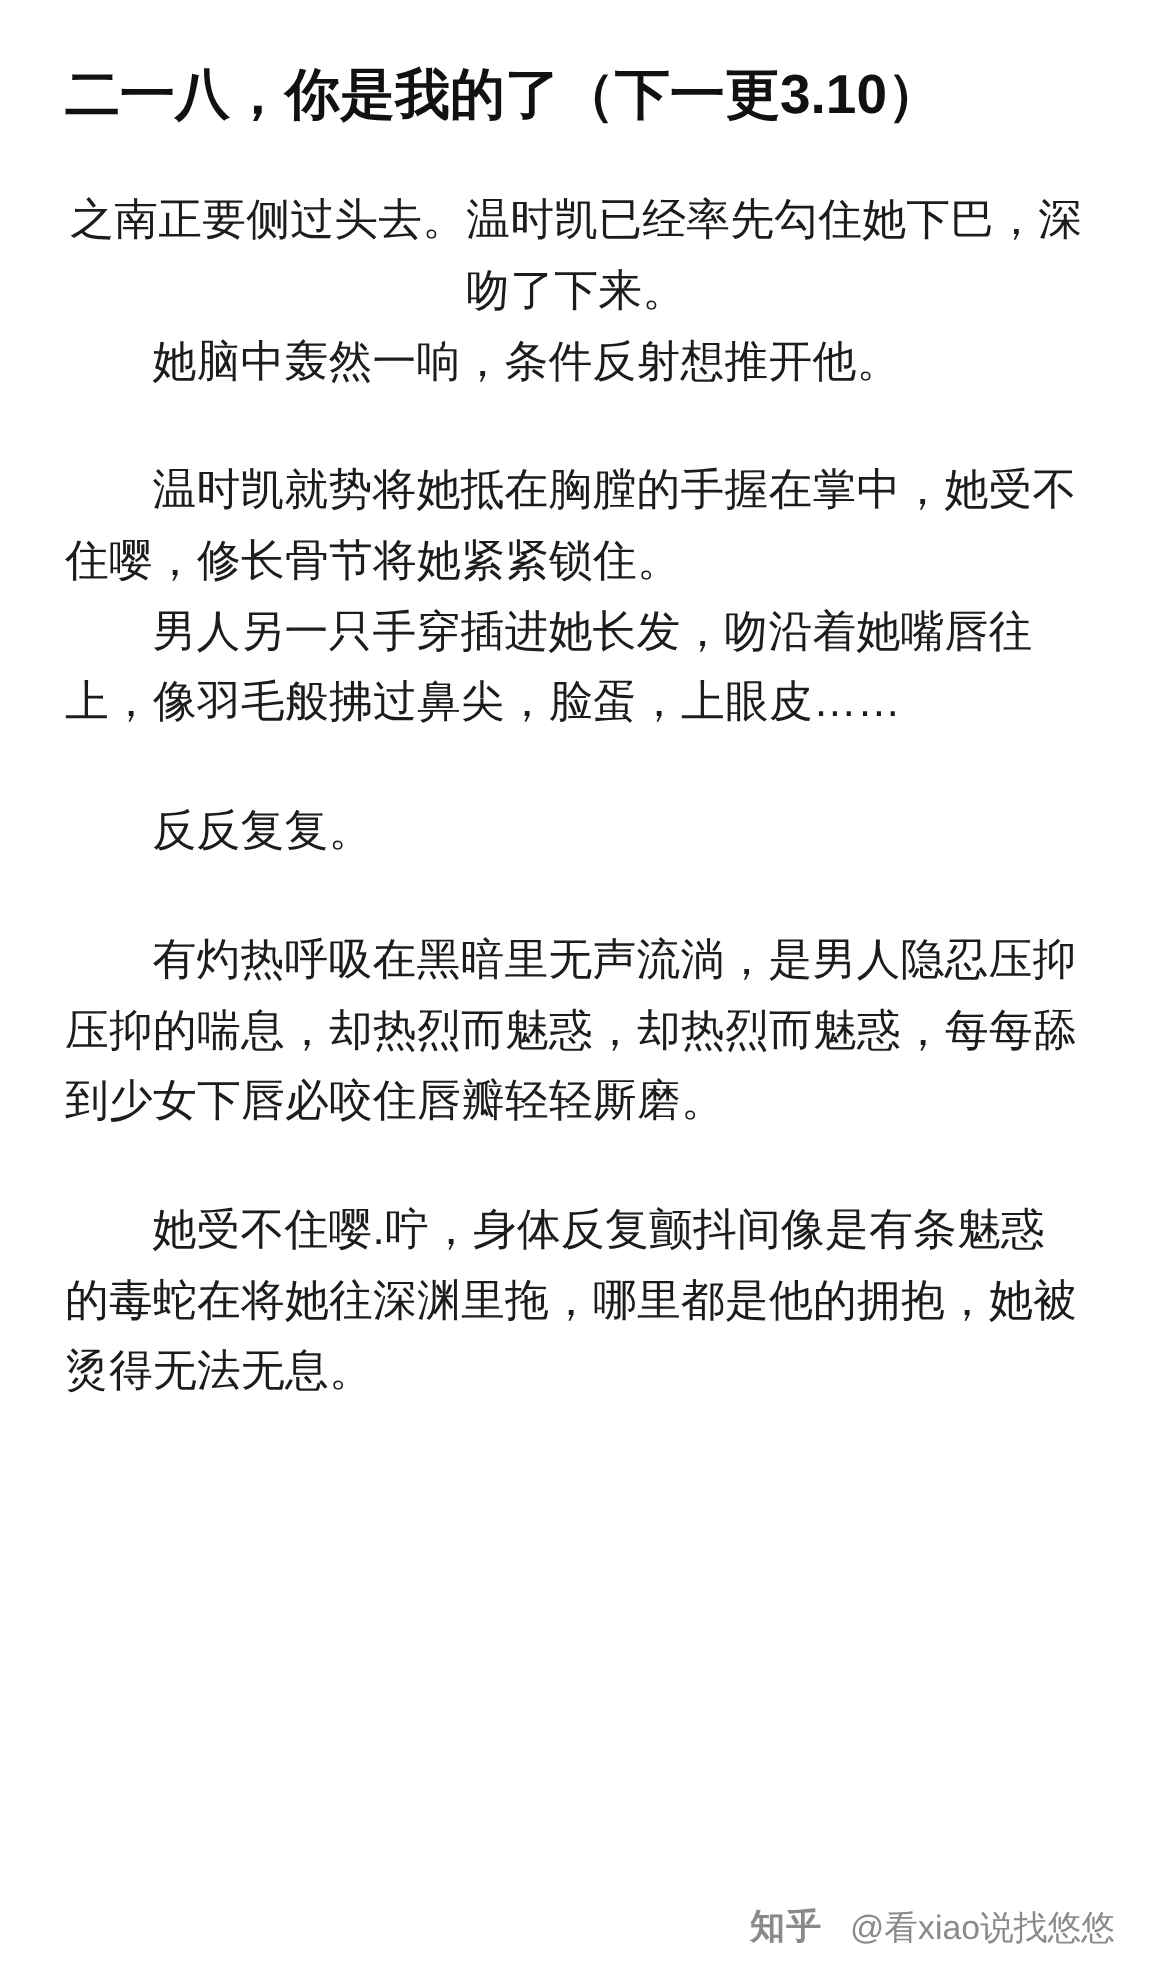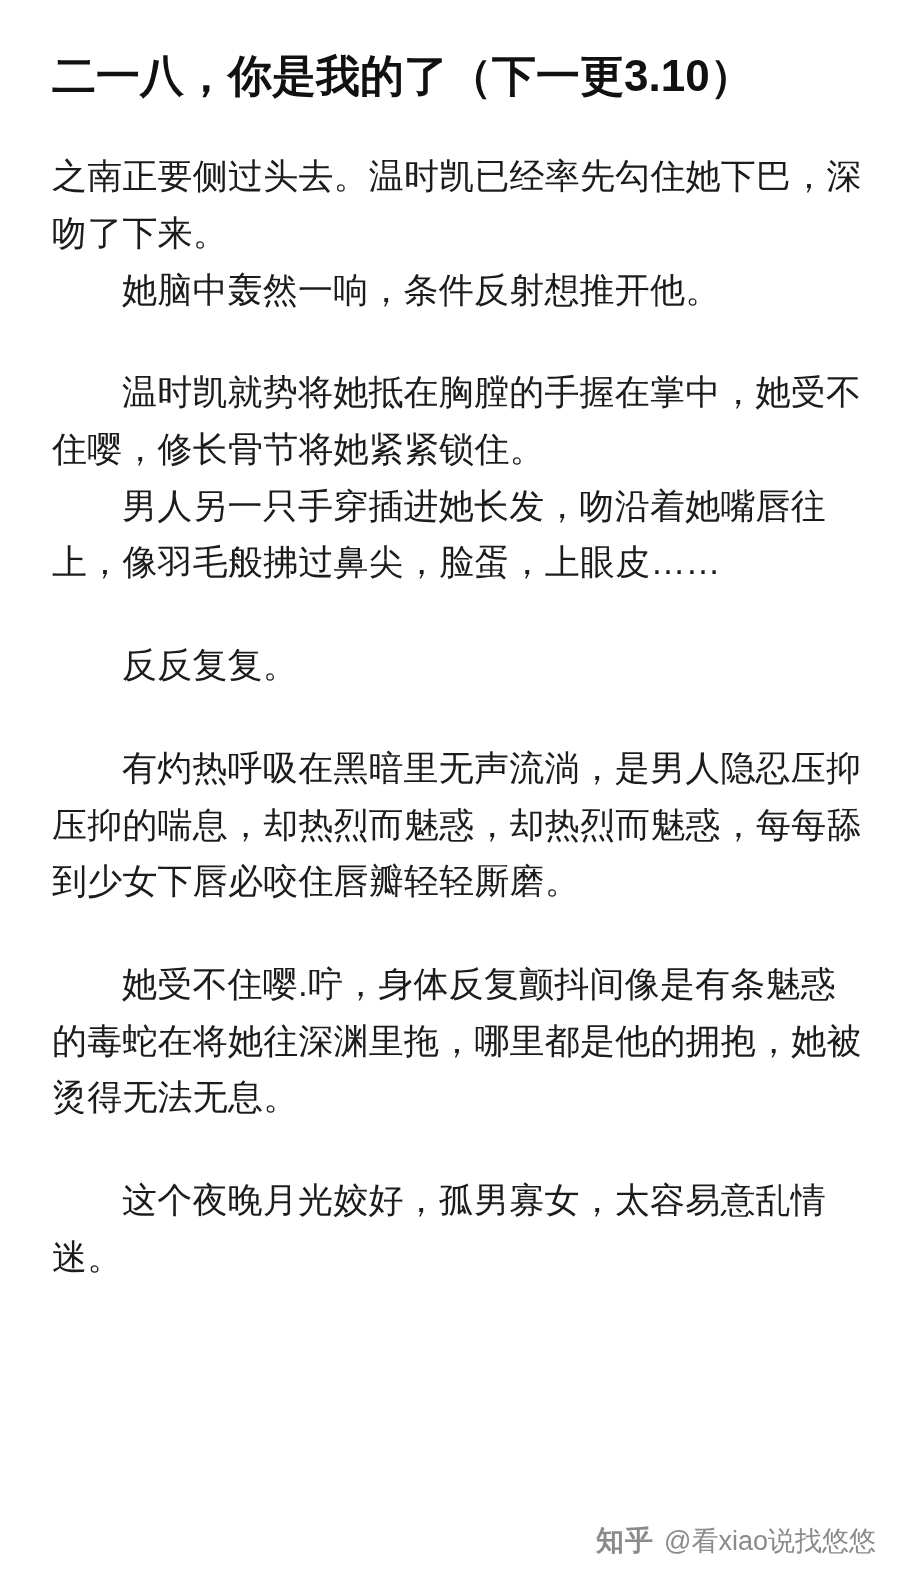--- a/index.html
+++ b/index.html
@@ -37,31 +37,32 @@
     color: #1c1c1c;
     letter-spacing: 0.2px;
   }
   .para {
     margin: 0;
     text-indent: 2em;
     word-break: break-word;
   }
   .para.no-indent {
     text-indent: 0;
+    text-align: center;
   }
   .gap-lg {
     height: 46px;
   }
   .watermark {
     position: absolute;
-    right: 46px;
+    right: 30px;
     bottom: 18px;
     display: flex;
-    align-items: center;
-    gap: 10px;
+    align-items: flex-end;
+    gap: 22px;
     font-size: 27px;
     color: #8a8a8a;
     white-space: nowrap;
   }
   .watermark .zhihu-logo {
     font-size: 28px;
     font-weight: bold;
     color: #8a8a8a;
     letter-spacing: 1px;
   }
@@ -83,21 +84,20 @@
     <div class="gap-lg"></div>
     <p class="para">温时凯就势将她抵在胸膛的手握在掌中，她受不住嘤，修长骨节将她紧紧锁住。</p>
     <p class="para">男人另一只手穿插进她长发，吻沿着她嘴唇往上，像羽毛般拂过鼻尖，脸蛋，上眼皮……</p>
     <div class="gap-lg"></div>
     <p class="para">反反复复。</p>
     <div class="gap-lg"></div>
     <p class="para">有灼热呼吸在黑暗里无声流淌，是男人隐忍压抑压抑的喘息，却热烈而魅惑，却热烈而魅惑，每每舔到少女下唇必咬住唇瓣轻轻厮磨。</p>
     <div class="gap-lg"></div>
     <p class="para">她受不住嘤.咛，身体反复颤抖间像是有条魅惑的毒蛇在将她往深渊里拖，哪里都是他的拥抱，她被烫得无法无息。</p>
     <div class="gap-lg"></div>
-    <p class="para">这个夜晚月光姣好，孤男寡女，太容易意乱情迷。</p>
   </div>
 
   <div class="watermark">
     <span class="zhihu-logo">知乎</span>
     <span class="wm-text">@看xiao说找悠悠</span>
   </div>
 
 </div>
 
 </body></html>

